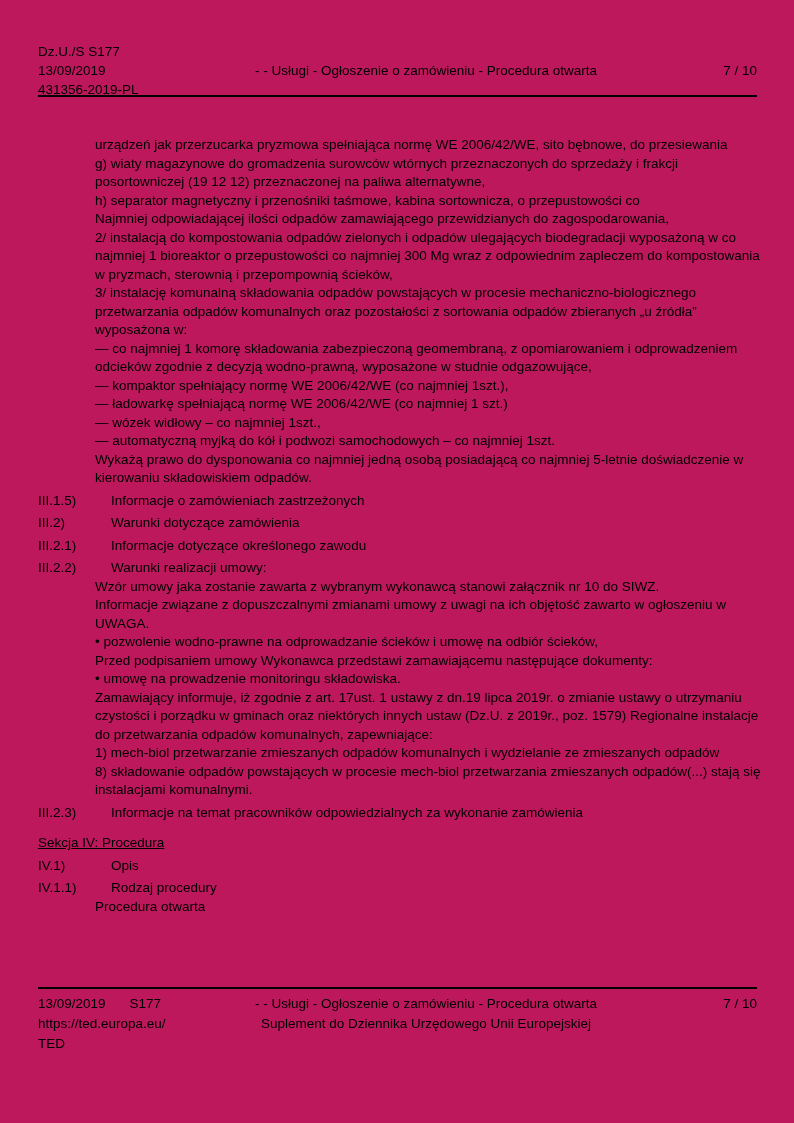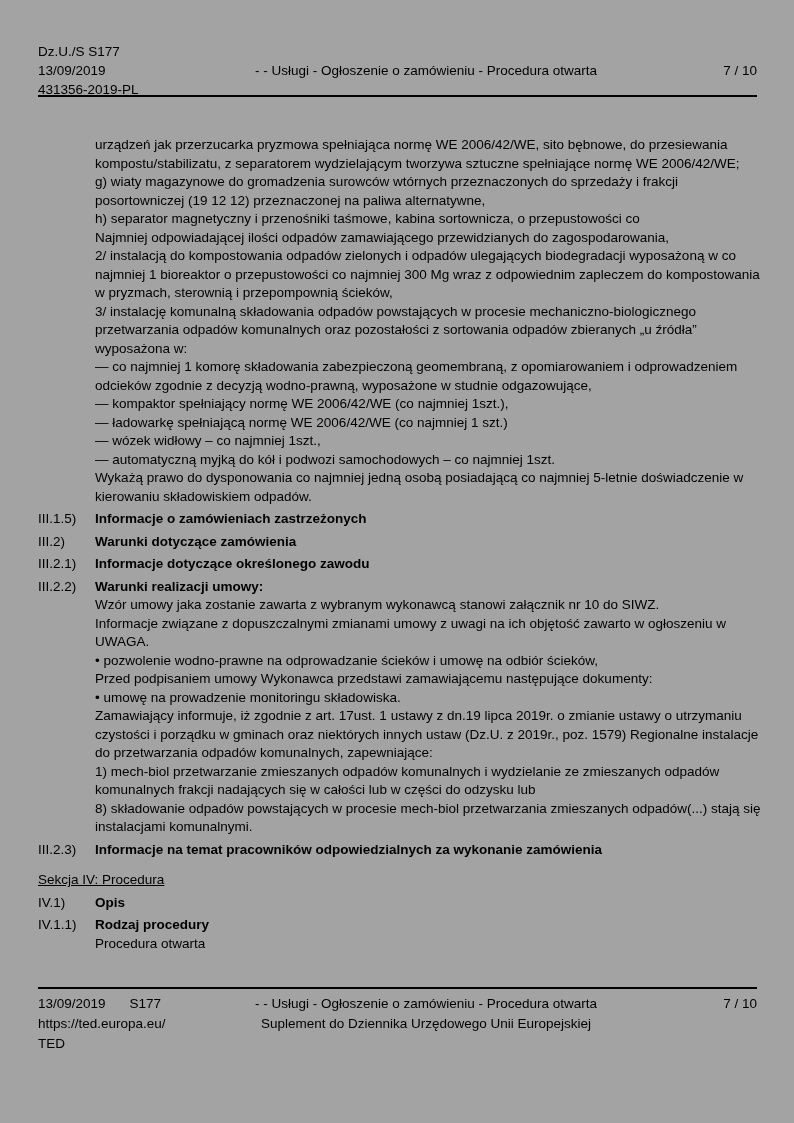--- a/index.html
+++ b/index.html
@@ -1,37 +1,37 @@
 <!DOCTYPE html>
 <html><head>
 <meta charset="utf-8">
 <style>
   html, body { margin: 0; padding: 0; background: #ffffff; }
   .page {
     position: relative;
     width: 794px;
     height: 1123px;
-    background: #a3a3a3;
+    background: #be185d;
     color: #000000;
     font-family: "Liberation Sans", sans-serif;
     font-size: 13.5px;
     overflow: hidden;
   }
   
   .header { position: absolute; left: 38px; right: 37px; top: 42px; line-height: 19px; }
   .hline { position: relative; height: 19px; white-space: nowrap; }
   .hline .center { position: absolute; left: 57px; right: 0; text-align: center; }
   .hline .right  { position: absolute; right: 0; top: 0; }
   .rule { position: absolute; left: 38px; right: 37px; top: 95px; height: 2px; background: #000; }
   
   .docbody { position: absolute; left: 95px; right: 37px; top: 136px; line-height: 18.5px; }
   .block { position: relative; }
   .block.section { margin-top: 4px; }
   .block .label { position: absolute; left: -57px; top: 0; white-space: nowrap; }
-  .block .heading { font-weight: bold; white-space: nowrap; }
+  .block .heading { font-weight: normal; white-space: nowrap; margin-left: 16px; }
   .block .line { white-space: nowrap; }
   .block.section-title { margin-top: 12px; margin-left: -57px; font-weight: normal; }
   .block.section-title .stitle { text-decoration: underline; white-space: nowrap; }
   
   .footer { position: absolute; left: 38px; right: 37px; top: 987px; line-height: 20px; }
   .frule { height: 2px; background: #000; margin-bottom: 5px; }
   .fline { position: relative; height: 20px; white-space: nowrap; }
   .fline .center { position: absolute; left: 57px; right: 0; text-align: center; }
   .fline .right  { position: absolute; right: 0; top: 0; }
   .series { margin-left: 24px; }
@@ -53,21 +53,20 @@
     <div class="hline">
       <span>431356-2019-PL</span>
     </div>
   </div>
 
   <div class="rule"></div>
 
   <div class="docbody" id="docbody">
       <div class="block text">
         <div class="line">urządzeń jak przerzucarka pryzmowa spełniająca normę WE 2006/42/WE, sito bębnowe, do przesiewania</div>
-        <div class="line">kompostu/stabilizatu, z separatorem wydzielającym tworzywa sztuczne spełniające normę WE 2006/42/WE;</div>
         <div class="line">g) wiaty magazynowe do gromadzenia surowców wtórnych przeznaczonych do sprzedaży i frakcji</div>
         <div class="line">posortowniczej (19 12 12) przeznaczonej na paliwa alternatywne,</div>
         <div class="line">h) separator magnetyczny i przenośniki taśmowe, kabina sortownicza, o przepustowości co</div>
         <div class="line">Najmniej odpowiadającej ilości odpadów zamawiającego przewidzianych do zagospodarowania,</div>
         <div class="line">2/ instalacją do kompostowania odpadów zielonych i odpadów ulegających biodegradacji wyposażoną w co</div>
         <div class="line">najmniej 1 bioreaktor o przepustowości co najmniej 300 Mg wraz z odpowiednim zapleczem do kompostowania</div>
         <div class="line">w pryzmach, sterownią i przepompownią ścieków,</div>
         <div class="line">3/ instalację komunalną składowania odpadów powstających w procesie mechaniczno-biologicznego</div>
         <div class="line">przetwarzania odpadów komunalnych oraz pozostałości z sortowania odpadów zbieranych „u źródła”</div>
         <div class="line">wyposażona w:</div>
@@ -98,21 +97,20 @@
         <div class="line">Wzór umowy jaka zostanie zawarta z wybranym wykonawcą stanowi załącznik nr 10 do SIWZ.</div>
         <div class="line">Informacje związane z dopuszczalnymi zmianami umowy z uwagi na ich objętość zawarto w ogłoszeniu w</div>
         <div class="line">UWAGA.</div>
         <div class="line">• pozwolenie wodno-prawne na odprowadzanie ścieków i umowę na odbiór ścieków,</div>
         <div class="line">Przed podpisaniem umowy Wykonawca przedstawi zamawiającemu następujące dokumenty:</div>
         <div class="line">• umowę na prowadzenie monitoringu składowiska.</div>
         <div class="line">Zamawiający informuje, iż zgodnie z art. 17ust. 1 ustawy z dn.19 lipca 2019r. o zmianie ustawy o utrzymaniu</div>
         <div class="line">czystości i porządku w gminach oraz niektórych innych ustaw (Dz.U. z 2019r., poz. 1579) Regionalne instalacje</div>
         <div class="line">do przetwarzania odpadów komunalnych, zapewniające:</div>
         <div class="line">1) mech-biol przetwarzanie zmieszanych odpadów komunalnych i wydzielanie ze zmieszanych odpadów</div>
-        <div class="line">komunalnych frakcji nadających się w całości lub w części do odzysku lub</div>
         <div class="line">8) składowanie odpadów powstających w procesie mech-biol przetwarzania zmieszanych odpadów(...) stają się</div>
         <div class="line">instalacjami komunalnymi.</div>
       </div>
       <div class="block section">
         <span class="label">III.2.3)</span>
         <div class="heading">Informacje na temat pracowników odpowiedzialnych za wykonanie zamówienia</div>
       </div>
       <div class="block section-title"><span class="stitle">Sekcja IV: Procedura</span></div>
       <div class="block section">
         <span class="label">IV.1)</span>

